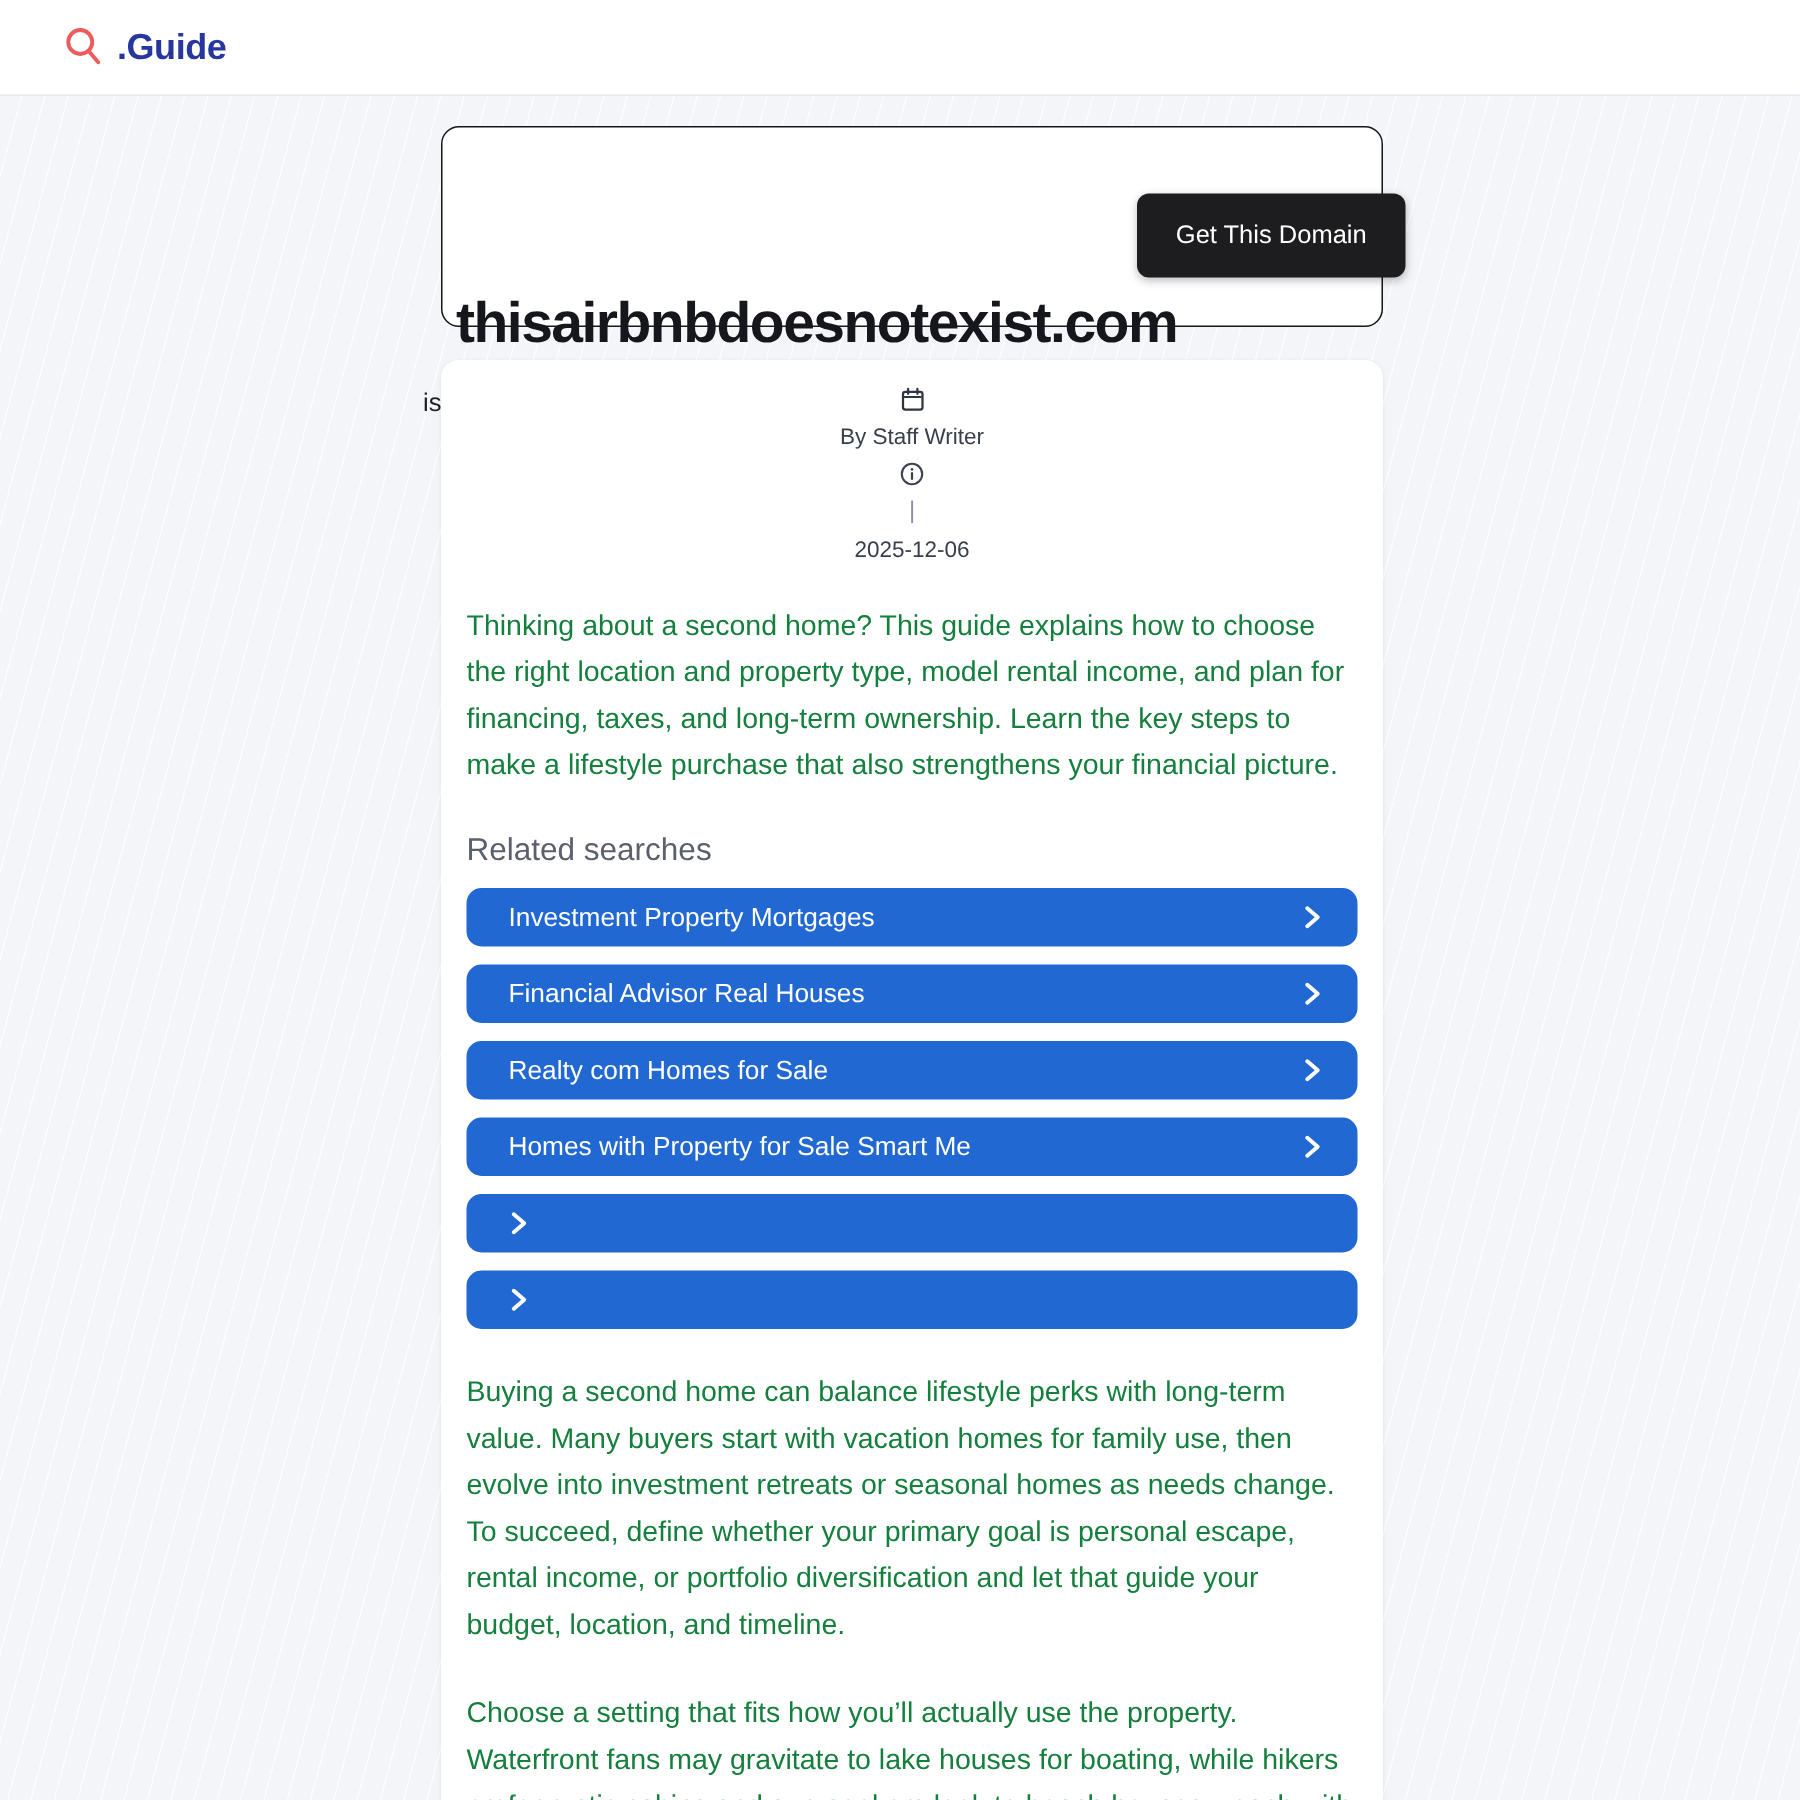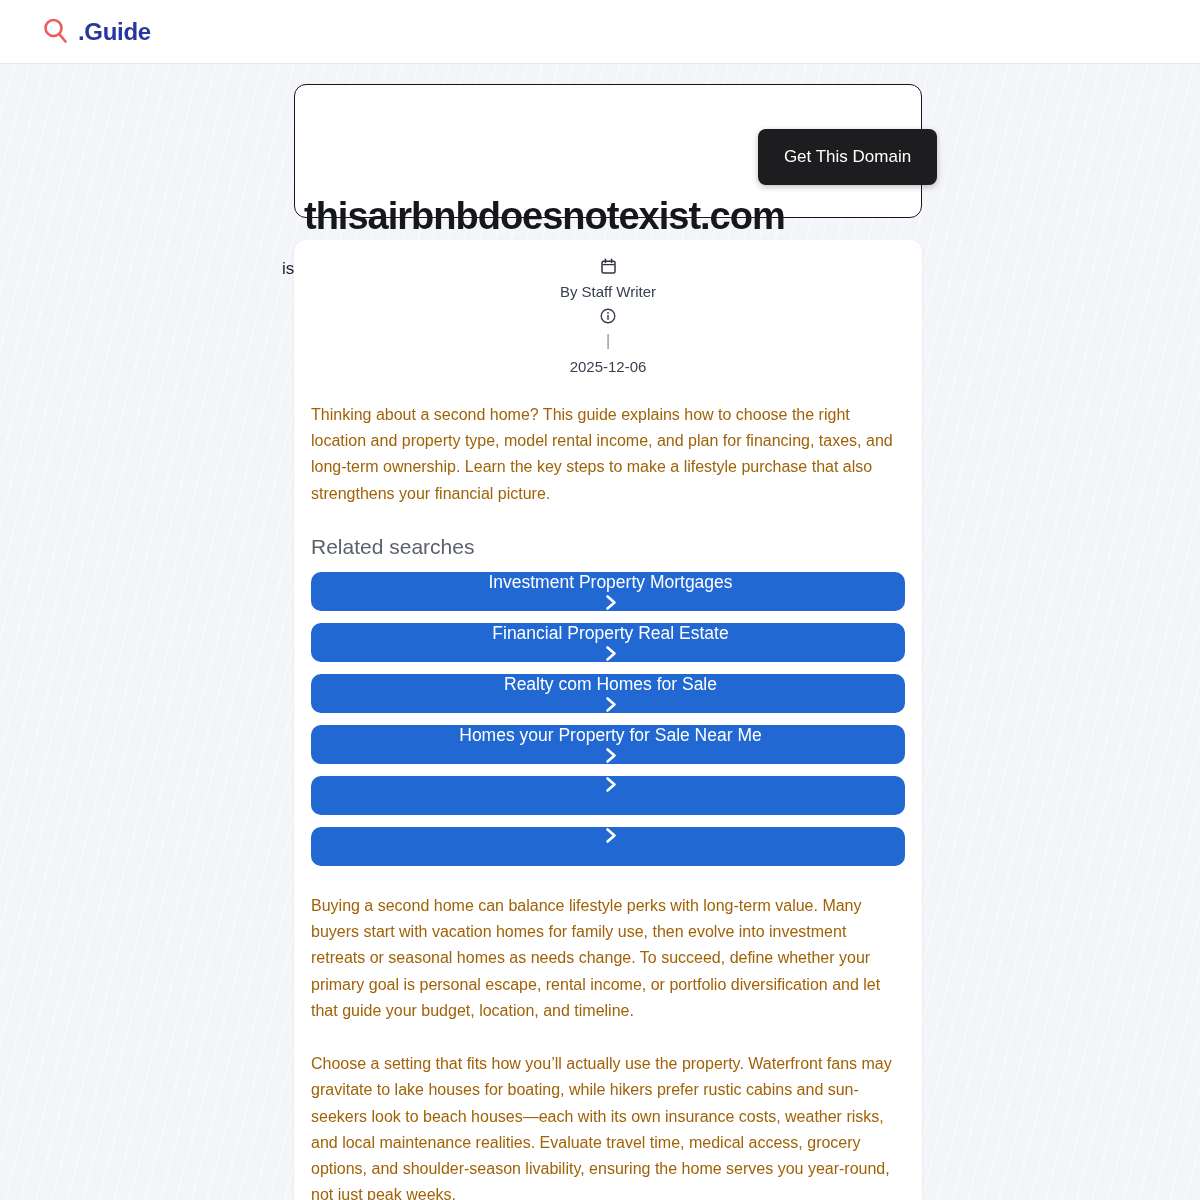--- a/index.html
+++ b/index.html
@@ -97,23 +97,23 @@
     margin-top: 30px;
     max-width: 560px;
     font-size: 31px;
     line-height: 1.26;
     font-weight: 700;
     color: #2a3f9d;
     letter-spacing: -0.2px;
   }
   .body-text {
     margin-top: 27px;
-    font-size: 16px;
+    font-size: 19px;
     line-height: 1.64;
-    color: #a16207;
+    color: #15803d;
   }
   .related-heading {
     margin-top: 28px;
     font-size: 21px;
     font-weight: 400;
     color: #5b616c;
   }
   .search-list { margin-top: 13px; }
   .search-btn {
     width: 594px;
@@ -124,21 +124,20 @@
     color: #ffffff;
     font-family: inherit;
     font-size: 17.5px;
     display: flex;
     align-items: center;
     justify-content: space-between;
     padding: 0 23px 0 28px;
     margin-bottom: 12px;
     cursor: pointer;
     text-align: left;
-    flex-direction: column;
   }
   .search-btn:last-child { margin-bottom: 0; }
   .icon { flex: 0 0 auto; display: inline-flex; }
 </style>
 </head>
 <body>
 
 <header class="topbar">
   <div class="logo-wrap">
     <span class="icon">
@@ -189,39 +188,39 @@
     <button class="search-btn">
       <span>Investment Property Mortgages</span>
       <span class="icon">
         <svg width="14" height="17" viewBox="0 0 14 17" fill="none">
           <path d="M3.5 2.5 L10.5 8.5 L3.5 14.5" stroke="#ffffff" stroke-width="2.6" stroke-linecap="round" stroke-linejoin="round"></path>
         </svg>
       </span>
     </button>
 
     <button class="search-btn">
-      <span>Financial Property Real Estate</span>
+      <span>Financial Advisor Real Houses</span>
       <span class="icon">
         <svg width="14" height="17" viewBox="0 0 14 17" fill="none">
           <path d="M3.5 2.5 L10.5 8.5 L3.5 14.5" stroke="#ffffff" stroke-width="2.6" stroke-linecap="round" stroke-linejoin="round"></path>
         </svg>
       </span>
     </button>
 
     <button class="search-btn">
       <span>Realty com Homes for Sale</span>
       <span class="icon">
         <svg width="14" height="17" viewBox="0 0 14 17" fill="none">
           <path d="M3.5 2.5 L10.5 8.5 L3.5 14.5" stroke="#ffffff" stroke-width="2.6" stroke-linecap="round" stroke-linejoin="round"></path>
         </svg>
       </span>
     </button>
 
     <button class="search-btn">
-      <span>Homes your Property for Sale Near Me</span>
+      <span>Homes with Property for Sale Smart Me</span>
       <span class="icon">
         <svg width="14" height="17" viewBox="0 0 14 17" fill="none">
           <path d="M3.5 2.5 L10.5 8.5 L3.5 14.5" stroke="#ffffff" stroke-width="2.6" stroke-linecap="round" stroke-linejoin="round"></path>
         </svg>
       </span>
     </button>
 
     <button class="search-btn">
       <span class="icon">
         <svg width="14" height="17" viewBox="0 0 14 17" fill="none">

